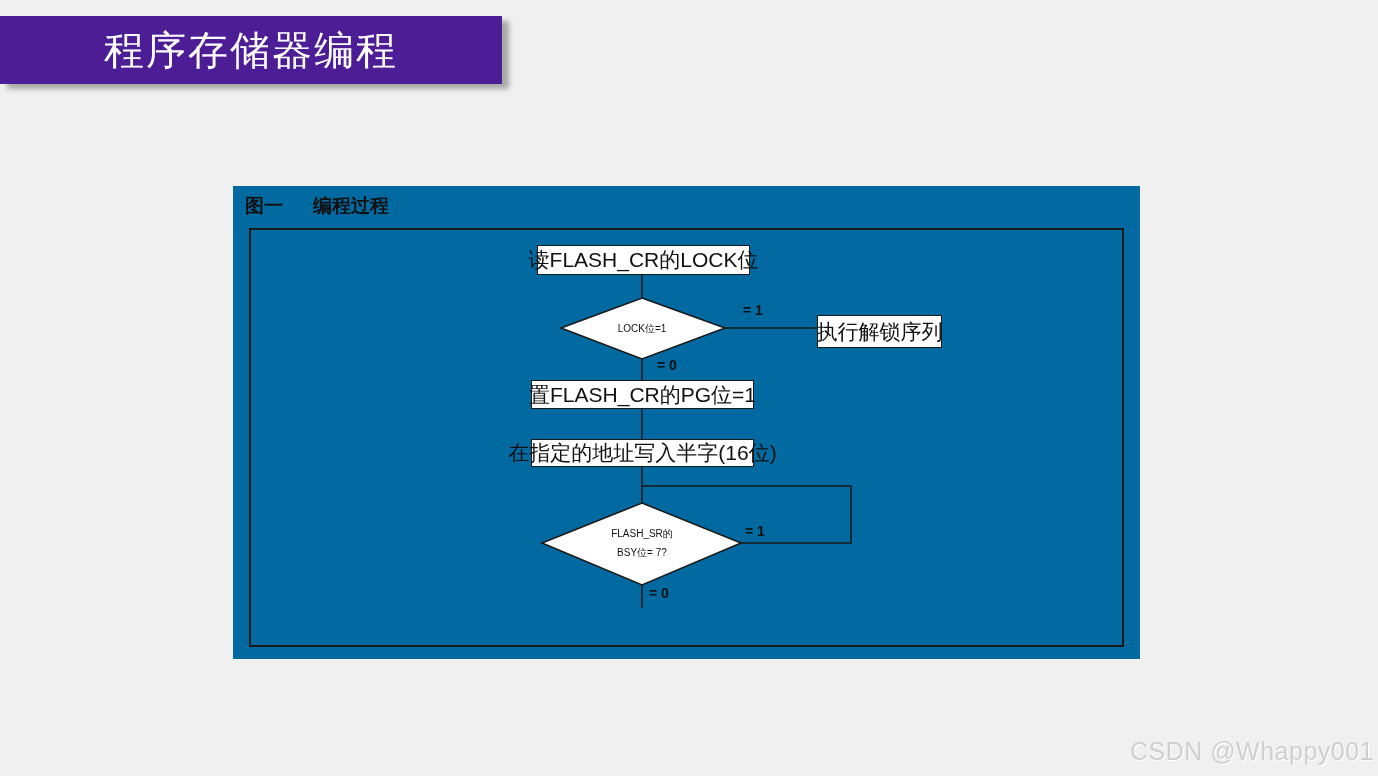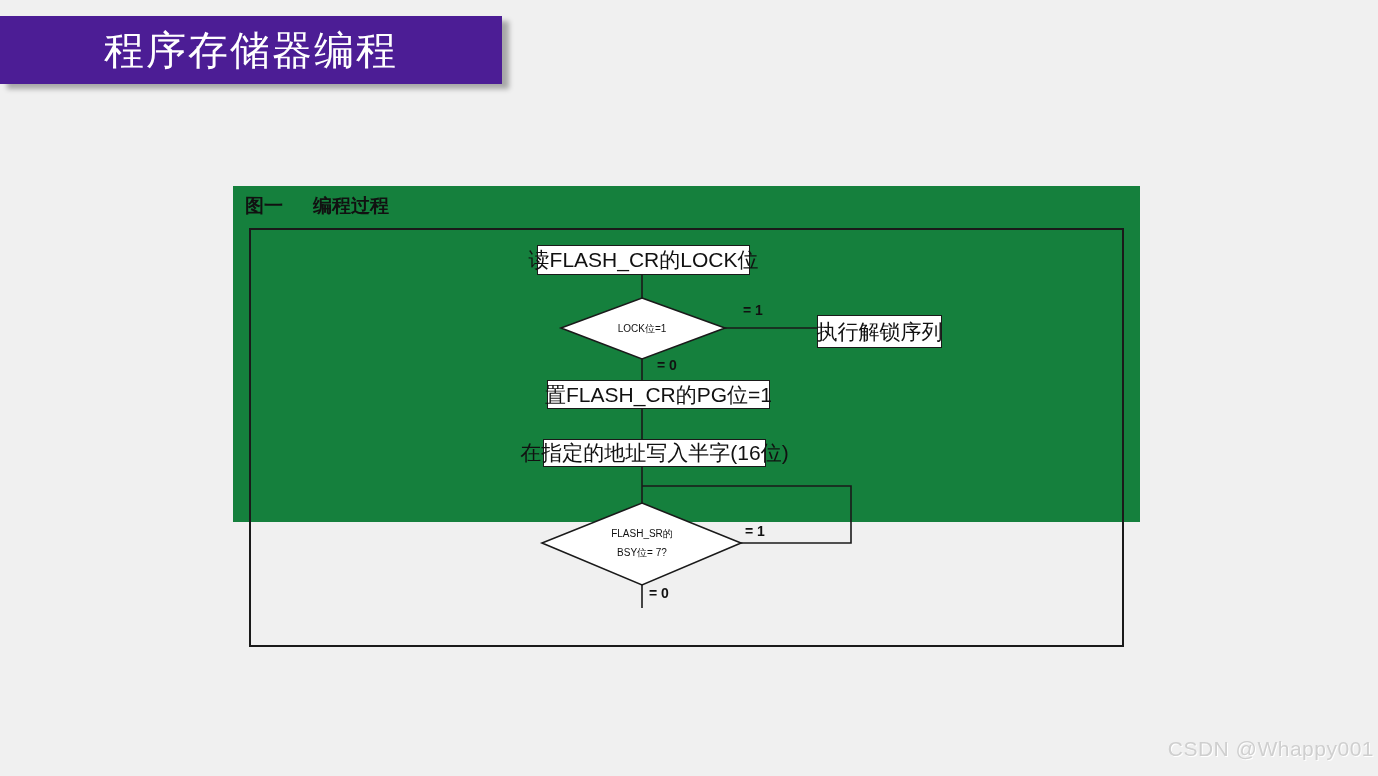--- a/index.html
+++ b/index.html
@@ -32,22 +32,22 @@
     letter-spacing: 2px;
     font-weight: 400;
   }
 
   
   .panel {
     position: absolute;
     left: 233px;
     top: 186px;
     width: 907px;
-    height: 336px;
-    background: #15803d;
+    height: 473px;
+    background: #0369a1;
   }
   .figure-caption {
     position: absolute;
     left: 12px;
     top: 7px;
     font-size: 19px;
     font-weight: bold;
     color: #111111;
     white-space: nowrap;
   }
@@ -99,21 +99,21 @@
     color: #111111;
     z-index: 2;
     white-space: nowrap;
   }
 
   
   .watermark {
     position: absolute;
     right: 4px;
     top: 737px;
-    font-size: 21px;
+    font-size: 25px;
     color: #cfcfcf;
     text-shadow: 1px 1px 0 #ffffff;
     letter-spacing: 0.5px;
   }
 </style>
 </head>
 <body>
 
 <div class="banner">
   <span>程序存储器编程</span>
@@ -153,25 +153,25 @@
     </svg>
 
     <div class="fbox" style="left:286px; top:15px; width:213px; height:30px;">
       <span>读FLASH_CR的LOCK位</span>
     </div>
 
     <div class="fbox" style="left:566px; top:85px; width:125px; height:33px;align-items:center;">
       <span>执行解锁序列</span>
     </div>
 
-    <div class="fbox" style="left:296px; top:150px; width:223px; height:29px;">
+    <div class="fbox" style="left:280px; top:150px; width:223px; height:29px;">
       <span>置FLASH_CR的PG位=1</span>
     </div>
 
-    <div class="fbox" style="left:280px; top:209px; width:223px; height:28px;margin-left:12px;">
+    <div class="fbox" style="left:280px; top:209px; width:223px; height:28px;">
       <span>在指定的地址写入半字(16位)</span>
     </div>
 
 
     <div class="dlabel" style="left:310px; top:89px; width:162px;">LOCK位=1</div>
 
     <div class="dlabel" style="left:291px; top:294px; width:200px;">
       <div>FLASH_SR的</div>
       <div>BSY位= 7?</div>
     </div>

